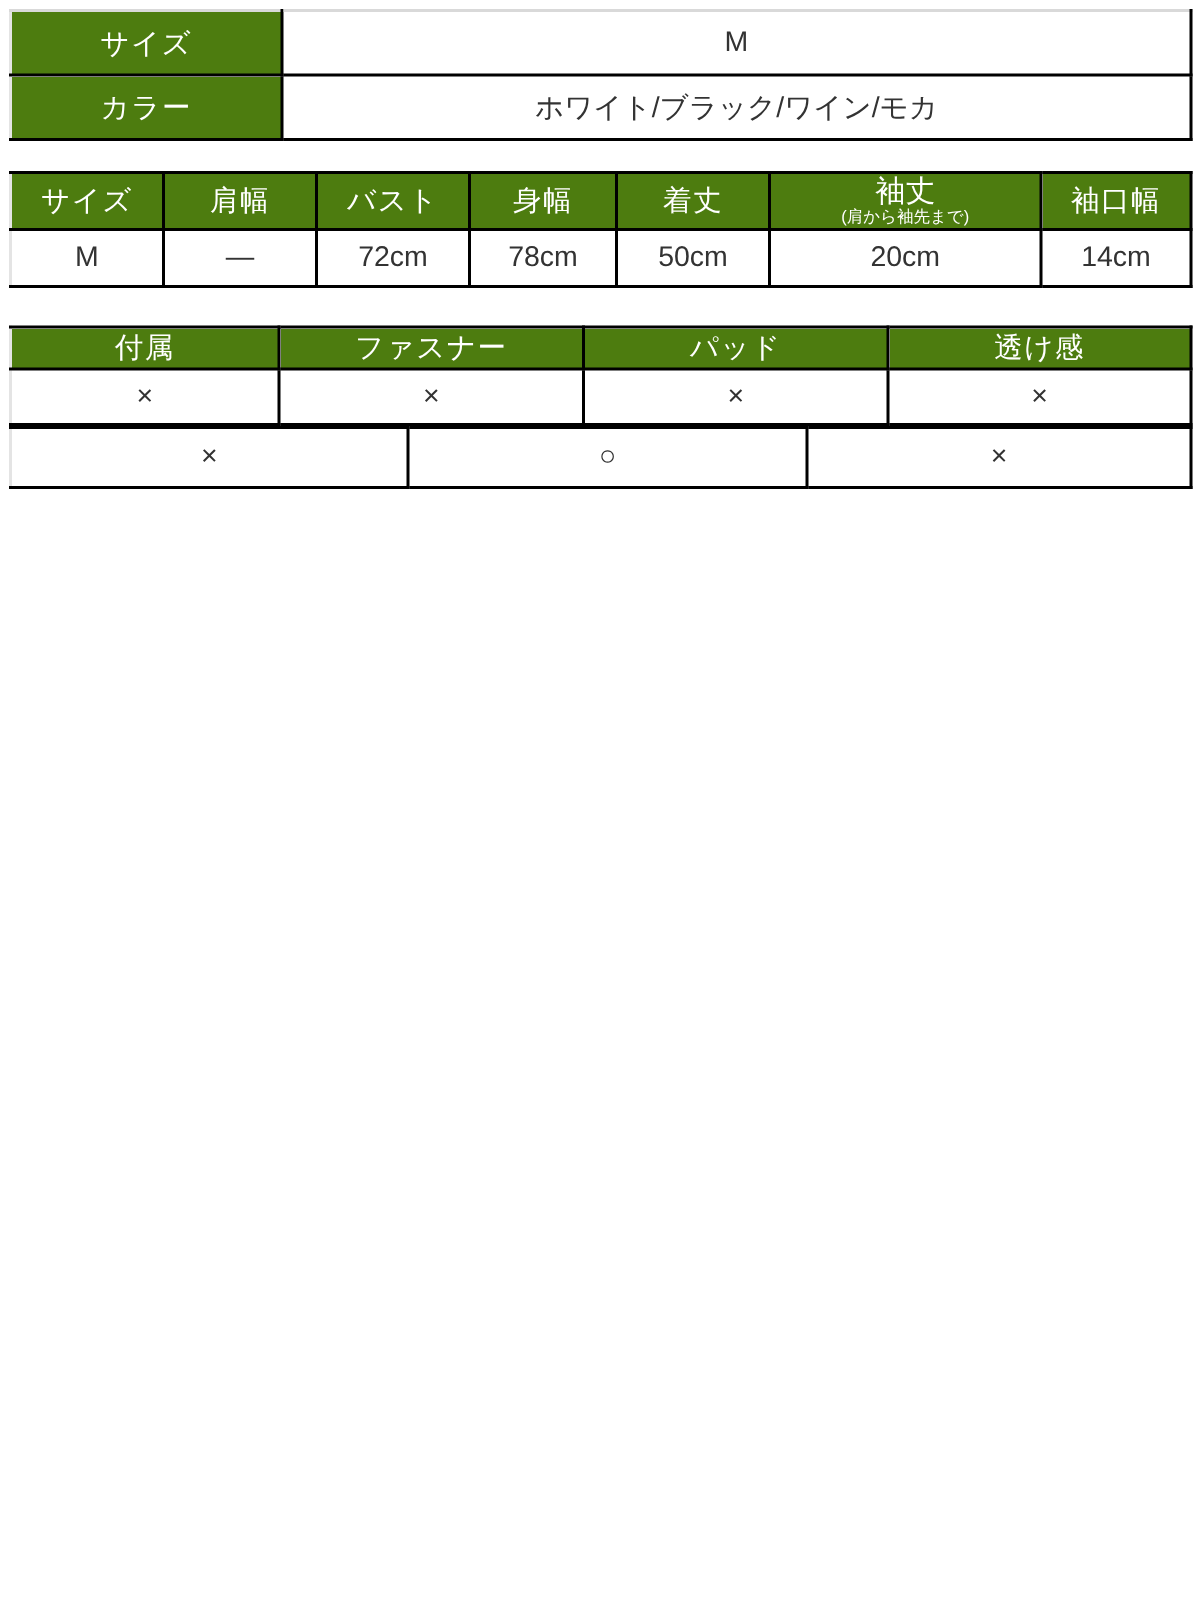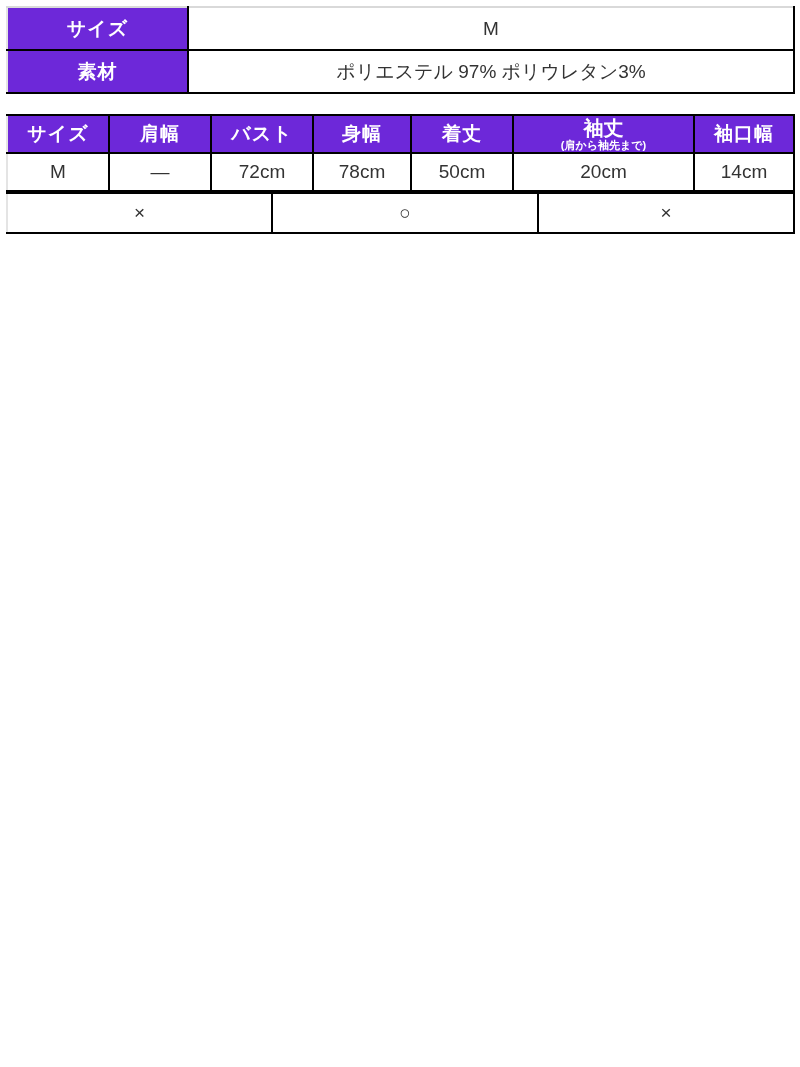--- a/index.html
+++ b/index.html
@@ -29,23 +29,23 @@
     vertical-align: middle;
     padding: 0;
     overflow: hidden;
     white-space: nowrap;
   }
   
   table.spec tr > *:first-child {
     border-left: 2px solid #e4e4e4;
   }
   table.spec th {
-    background: #6d28d9;
+    background: #4d7c0f;
     color: #ffffff;
-    font-weight: bold;
+    font-weight: normal;
     font-size: 19px;
     letter-spacing: 1px;
   }
   table.spec td {
     background: #ffffff;
     color: #333333;
     font-size: 19px;
   }
 
   
@@ -79,22 +79,22 @@
     <colgroup>
         <col style="width:181px">
         <col style="width:606px">
       </colgroup>
     <tbody>
       <tr>
         <th>サイズ</th>
         <td>M</td>
       </tr>
       <tr>
-        <th>素材</th>
-        <td>ポリエステル 97% ポリウレタン3%</td>
+        <th>カラー</th>
+        <td>ホワイト/ブラック/ワイン/モカ</td>
       </tr>
     </tbody>
   </table>
 
   <table class="spec t2">
     <colgroup>
       <col style="width:102px">
         <col style="width:102px">
         <col style="width:102px">
       <col style="width:98px">
@@ -120,20 +120,42 @@
         <td>—</td>
         <td>72cm</td>
         <td>78cm</td>
         <td>50cm</td>
         <td>20cm</td>
         <td>14cm</td>
       </tr>
     </tbody>
   </table>
 
+  <table class="spec t3a">
+    <colgroup>
+      <col style="width:179px">
+        <col style="width:203px">
+      <col style="width:203px">
+        <col style="width:202px">
+    </colgroup>
+    <tbody>
+      <tr>
+        <th>付属</th>
+        <th>ファスナー</th>
+        <th>パッド</th>
+        <th>透け感</th>
+      </tr>
+      <tr>
+        <td class="mark">×</td>
+        <td class="mark">×</td>
+        <td class="mark">×</td>
+        <td class="mark">×</td>
+      </tr>
+    </tbody>
+  </table>
 
   <table class="spec t3b">
     <colgroup>
       <col style="width:265px">
         <col style="width:266px">
         <col style="width:256px">
     </colgroup>
     <tbody>
       <tr>
         <td class="mark">×</td>

